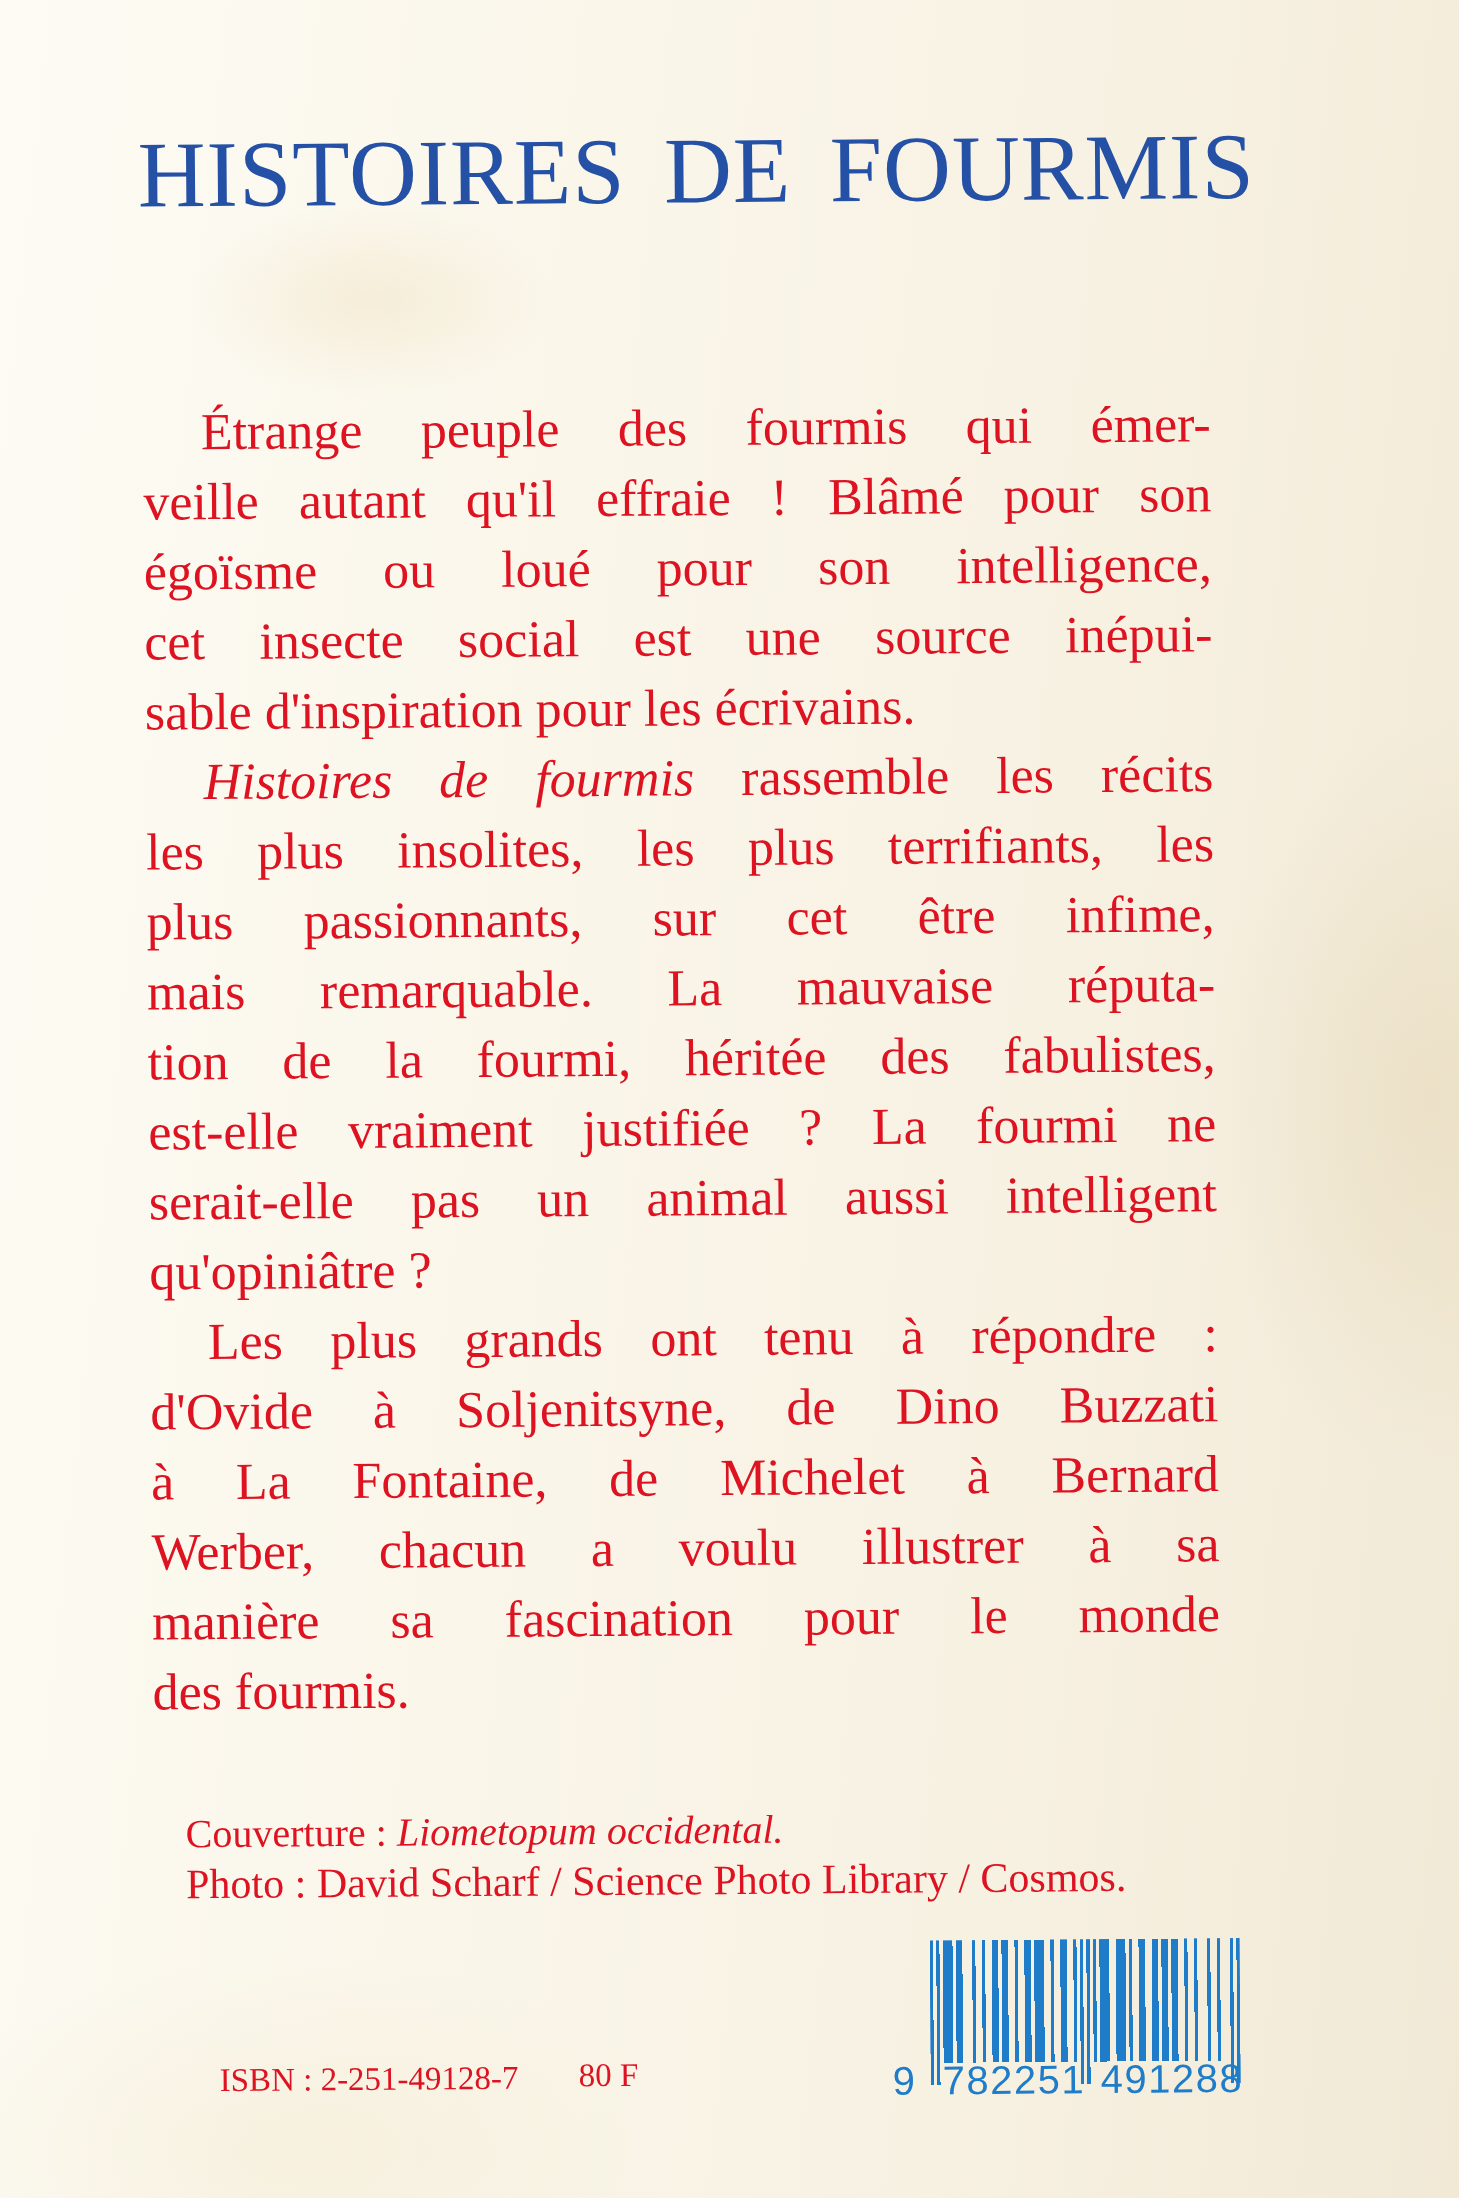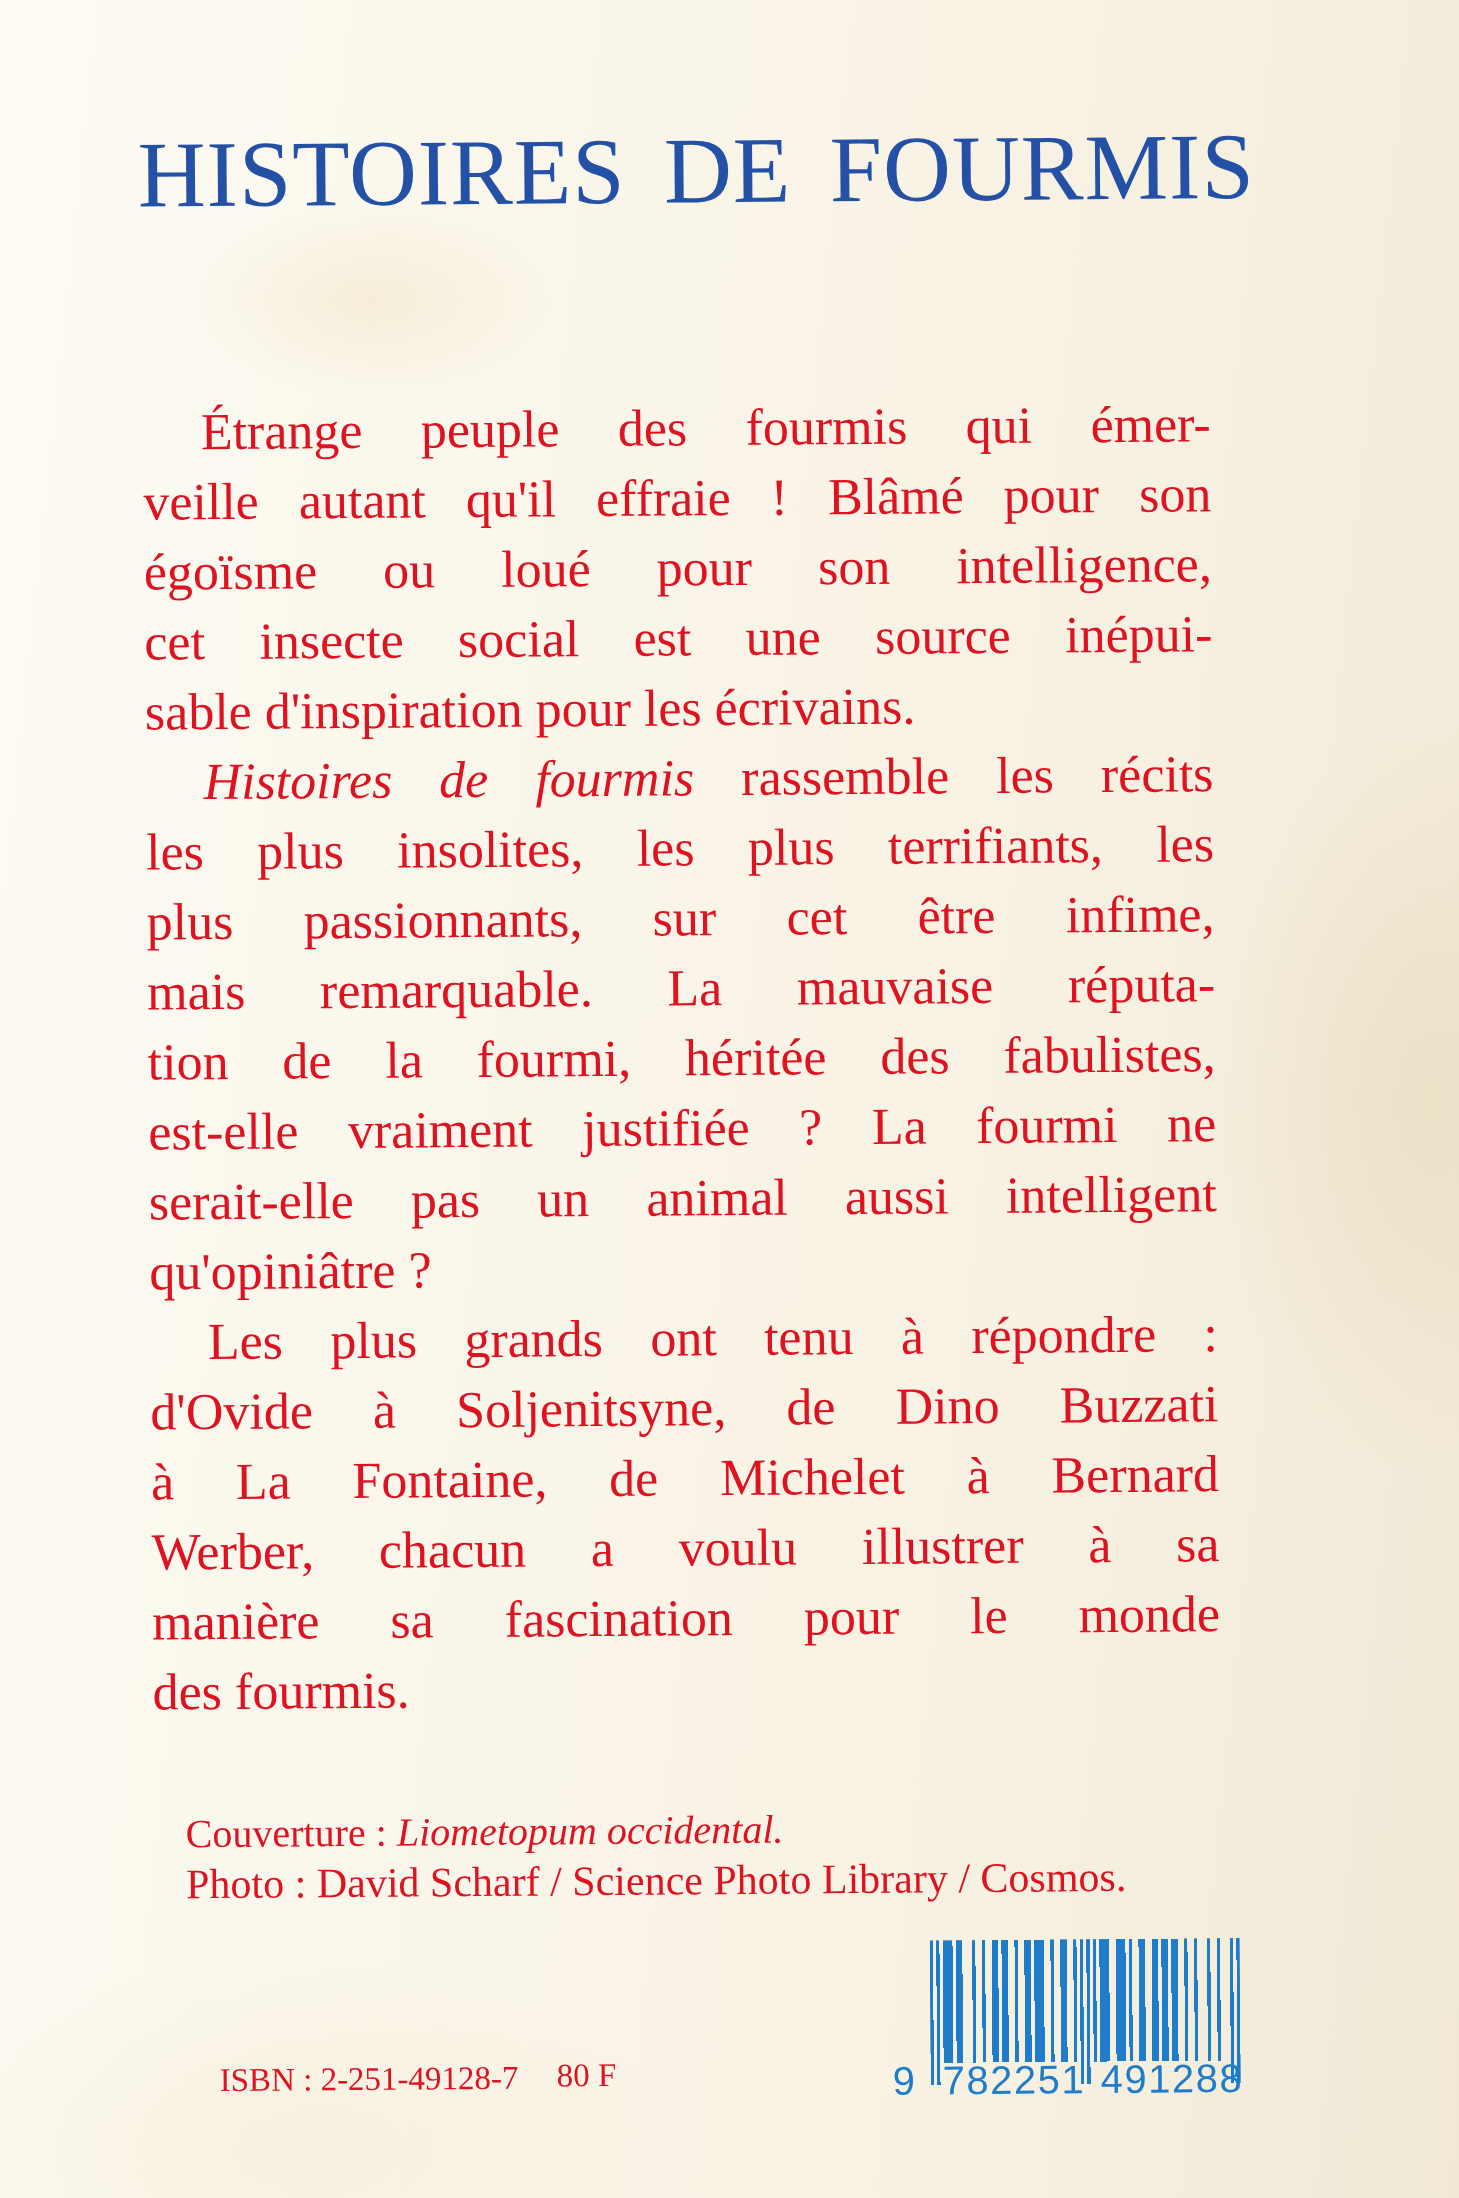--- a/index.html
+++ b/index.html
@@ -33,21 +33,21 @@
   .line{text-align:justify;text-align-last:justify;text-justify:inter-word;height:70px;white-space:normal;}
   .line.last{text-align-last:left;}
   .line.indent{text-indent:58px;}
   .it{font-style:italic;}
 
   .credits{position:absolute;left:180px;top:1806px;color:var(--text-red,#de1322);}
   .credit1{margin:0;font-size:40px;line-height:48px;white-space:nowrap;}
   .credit2{margin:0;font-size:42px;line-height:52px;white-space:nowrap;}
 
   .isbn{position:absolute;left:212px;top:2058px;font-size:33px;color:var(--text-red,#de1322);white-space:nowrap;}
-  .price{position:absolute;left:549px;top:2056px;font-size:33px;color:var(--text-red,#de1322);white-space:nowrap;}
+  .price{position:absolute;left:571px;top:2056px;font-size:33px;color:var(--text-red,#de1322);white-space:nowrap;}
 
   .barcode{position:absolute;left:923px;top:1942px;width:310px;height:160px;}
   .barcode svg{position:absolute;left:0;top:0;width:310px;height:145px;shape-rendering:crispEdges;fill:var(--barcode-blue,#1e7cc9);}
   .bc-digit{
     position:absolute;top:120px;
     font-family:"Liberation Sans", sans-serif;
     font-size:40px;line-height:40px;
     color:var(--barcode-blue,#1e7cc9);
     letter-spacing:1.5px;white-space:nowrap;
   }

